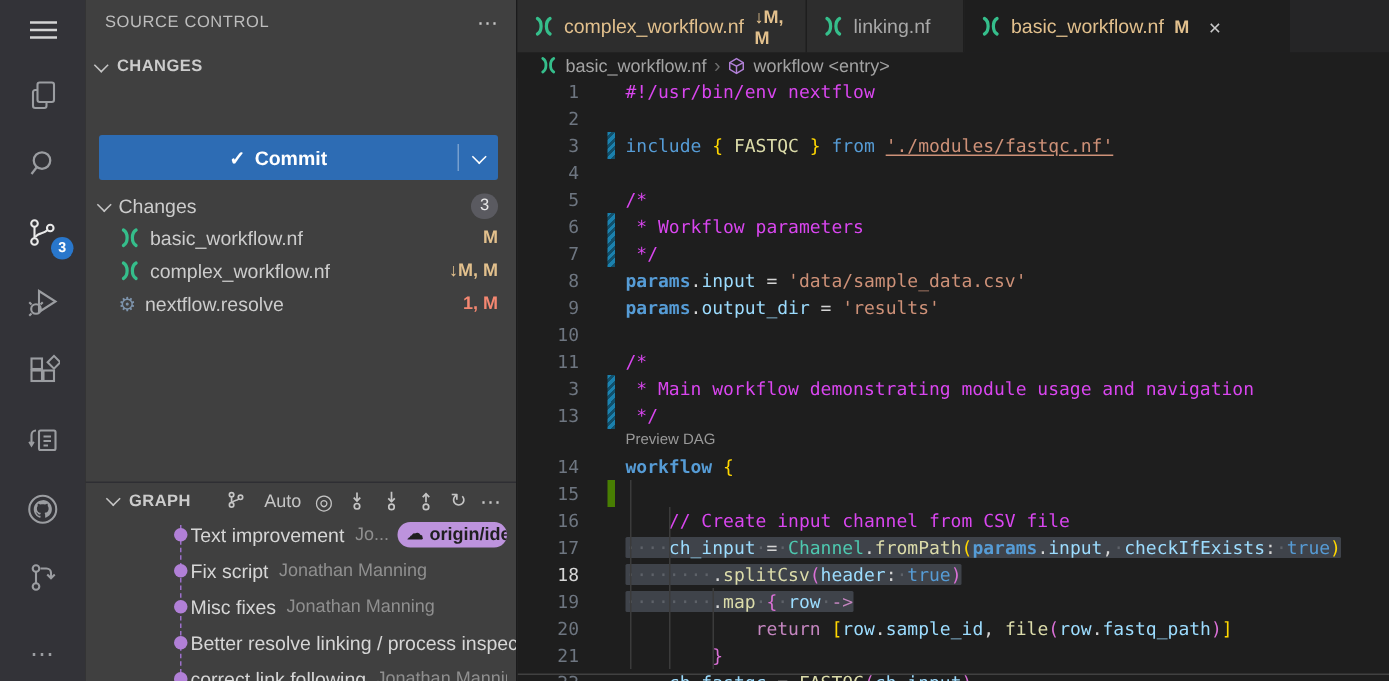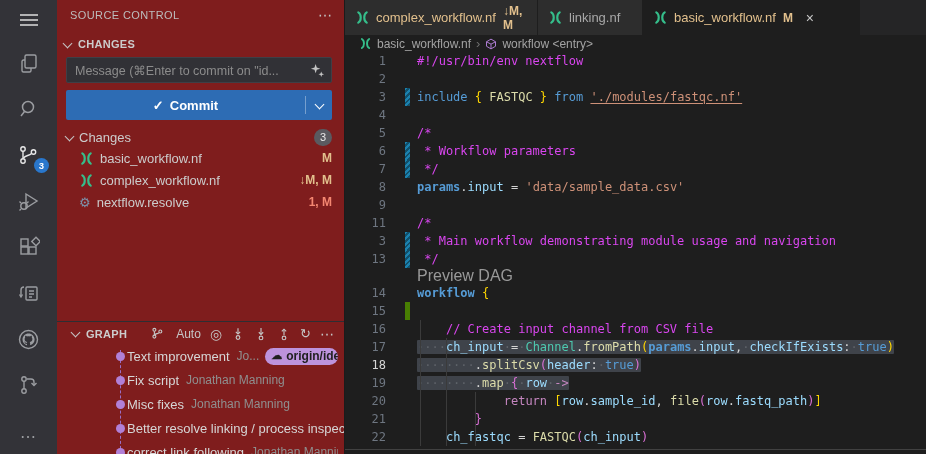--- a/index.html
+++ b/index.html
@@ -11,21 +11,21 @@
   .activitybar{position:absolute;left:0;top:0;width:57px;height:454px;background:#333338;
                display:flex;flex-direction:column;align-items:center;}
   .ab-item{position:relative;width:57px;height:46px;display:flex;align-items:center;justify-content:center;color:#9b9da1;}
   .ab-item.first{height:40px}
   .ab-item.active{color:#e9e9e9}
   .ab-badge{position:absolute;right:8px;bottom:5px;min-width:15px;height:15px;border-radius:8px;background:#2977cc;
             color:#fff;font-size:9.5px;font-weight:700;display:flex;align-items:center;justify-content:center;}
   .ab-more{margin-top:auto;margin-bottom:8px;color:#9b9da1;font-size:16px;letter-spacing:1px}
 
   
-  .sidebar{position:absolute;left:57px;top:0;width:288px;height:454px;background:#7f1d1d;border-right:1px solid #1b1b1c;box-sizing:border-box;}
+  .sidebar{position:absolute;left:57px;top:0;width:288px;height:454px;background:#404040;border-right:1px solid #1b1b1c;box-sizing:border-box;}
   .pane-title{height:30px;display:flex;align-items:center;padding:0 12px 0 13px;}
   .pane-title .t{font-size:11px;color:#bdbdbd;letter-spacing:.4px;flex:1;}
   .dots{color:#c5c5c5;font-size:14px;line-height:1;}
   .sec-head{height:22px;display:flex;align-items:center;padding-left:4px;}
   .chev{width:6px;height:6px;border-right:1.3px solid #c5c5c5;border-bottom:1.3px solid #c5c5c5;
         transform:rotate(45deg);margin:0 7px 2px 3px;flex:none;}
   .sec-label{font-size:11px;font-weight:700;color:#cccccc;letter-spacing:.3px;}
   .commit-input{position:absolute;left:9px;right:12px;top:57px;height:26px;background:#313136;border:1px solid #3f3f46;
                 border-radius:2px;display:flex;align-items:center;padding:0 6px 0 8px;box-sizing:border-box;}
   .commit-input .ph{flex:1;font-size:12.5px;color:#8c8c8c;white-space:nowrap;overflow:hidden;}
@@ -84,21 +84,21 @@
           font-family:"DejaVu Sans Mono",monospace;font-size:12px;}
   .row{height:18px;line-height:18px;display:flex;white-space:pre;}
   .gutter{position:relative;width:69px;flex:none;}
   .ln{position:absolute;right:28px;color:#6e7681;font-size:12px;}
   .ln.active{color:#d7d7d7;}
   .deco{position:absolute;left:60px;top:0;bottom:0;width:5px;}
   .deco.mod{background:repeating-linear-gradient(135deg,#1b81ae 0 2px,#11506b 2px 4px);}
   .deco.add{background:#487e02;}
   .content{padding-left:3px;white-space:pre;}
   .codelens-row{height:16px;line-height:16px;padding-left:72px;}
-  .codelens{font-family:"Liberation Sans",sans-serif;font-size:16px;color:#999999;}
+  .codelens{font-family:"Liberation Sans",sans-serif;font-size:10px;color:#999999;}
   .sel{background:#3f434a;border-radius:1px;}
   .tk-c{color:#d946ef}.tk-k{color:#569cd6}.tk-kb{color:#569cd6;font-weight:700}
   .tk-v{color:#9cdcfe}.tk-t{color:#4ec9b0}.tk-f{color:#dcdcaa}
   .tk-s{color:#ce9178}.tk-su{color:#ce9178;text-decoration:underline;text-underline-offset:2px;}
   .tk-p{color:#d4d4d4}.tk-b1{color:#ffd700}.tk-b2{color:#da70d6}.tk-m{color:#c586c0}
   .tk-w{color:#5e6269}
   .guide{position:absolute;width:1px;background:#3b3b3b;}
   .bottom-line{position:absolute;left:0;right:0;top:397px;height:1px;background:#414141;}
 </style>
 </head>
@@ -201,29 +201,20 @@
     <div class="pane-title">
       <span class="t">SOURCE CONTROL</span>
       <span class="dots">⋯</span>
     </div>
 
     <div class="sec-head" style="position:absolute;top:33px;left:0;right:0;">
       <span class="chev"></span>
       <span class="sec-label">CHANGES</span>
     </div>
 
-    <div class="commit-input">
-      <span class="ph">Message (⌘Enter to commit on "id...</span>
-      <span>
-        <svg width="15" height="15" viewBox="0 0 16 16" fill="#c5c5c5">
-            <path d="M6 1l1.2 3.8L11 6 7.2 7.2 6 11 4.8 7.2 1 6l3.8-1.2z"></path>
-            <path d="M12 9l.8 2.2L15 12l-2.2.8L12 15l-.8-2.2L9 12l2.2-.8z"></path>
-          </svg>
-      </span>
-    </div>
 
     <button class="commit-btn">
       <span class="main">
         <span>✓</span>
         <span>Commit</span>
       </span>
       <span class="sep"></span>
       <span class="dd">
           <span class="chev"></span>
         </span>
@@ -390,21 +381,22 @@
     <div class="editor">
       <div>
           <div class="row"><div class="gutter"><span class="ln">1</span></div><div class="content"><span class="tk-c">#!/usr/bin/env nextflow</span></div></div>
           <div class="row"><div class="gutter"><span class="ln">2</span></div><div class="content"></div></div>
           <div class="row"><div class="gutter"><span class="deco mod"></span><span class="ln">3</span></div><div class="content"><span class="tk-k">include </span><span class="tk-b1">{</span><span class="tk-p"> </span><span class="tk-f">FASTQC</span><span class="tk-p"> </span><span class="tk-b1">}</span><span class="tk-p"> </span><span class="tk-k">from </span><span class="tk-su">'./modules/fastqc.nf'</span></div></div>
           <div class="row"><div class="gutter"><span class="ln">4</span></div><div class="content"></div></div>
           <div class="row"><div class="gutter"><span class="ln">5</span></div><div class="content"><span class="tk-c">/*</span></div></div>
           <div class="row"><div class="gutter"><span class="deco mod"></span><span class="ln">6</span></div><div class="content"><span class="tk-c"> * Workflow parameters</span></div></div>
           <div class="row"><div class="gutter"><span class="deco mod"></span><span class="ln">7</span></div><div class="content"><span class="tk-c"> */</span></div></div>
           <div class="row"><div class="gutter"><span class="ln">8</span></div><div class="content"><span class="tk-kb">params</span><span class="tk-p">.</span><span class="tk-v">input</span><span class="tk-p"> = </span><span class="tk-s">'data/sample_data.csv'</span></div></div>
-          <div class="row"><div class="gutter"><span class="ln">9</span></div></div>
+          <div class="row"><div class="gutter"><span class="ln">9</span></div><div class="content"><span class="tk-kb">params</span><span class="tk-p">.</span><span class="tk-v">output_dir</span><span class="tk-p"> = </span><span class="tk-s">'results'</span></div></div>
+          <div class="row"><div class="gutter"><span class="ln">10</span></div><div class="content"></div></div>
           <div class="row"><div class="gutter"><span class="ln">11</span></div><div class="content"><span class="tk-c">/*</span></div></div>
           <div class="row"><div class="gutter"><span class="deco mod"></span><span class="ln">3</span></div><div class="content"><span class="tk-c"> * Main workflow demonstrating module usage and navigation</span></div></div>
           <div class="row"><div class="gutter"><span class="deco mod"></span><span class="ln">13</span></div><div class="content"><span class="tk-c"> */</span></div></div>
           <div class="row codelens-row"><span class="codelens">Preview DAG</span></div>
           <div class="row"><div class="gutter"><span class="ln">14</span></div><div class="content"><span class="tk-kb">workflow </span><span class="tk-b1">{</span></div></div>
           <div class="row"><div class="gutter"><span class="deco add"></span><span class="ln">15</span></div><div class="content"></div></div>
           <div class="row"><div class="gutter"><span class="ln">16</span></div><div class="content"><span class="tk-p">    </span><span class="tk-c">// Create input channel from CSV file</span></div></div>
           <div class="row"><div class="gutter"><span class="ln">17</span></div><div class="content"><span class="sel"><span class="tk-w">····</span><span class="tk-v">ch_input</span><span class="tk-w">·</span><span class="tk-p">=</span><span class="tk-w">·</span><span class="tk-t">Channel</span><span class="tk-p">.</span><span class="tk-f">fromPath</span><span class="tk-b1">(</span><span class="tk-kb">params</span><span class="tk-p">.</span><span class="tk-v">input</span><span class="tk-p">,</span><span class="tk-w">·</span><span class="tk-v">checkIfExists</span><span class="tk-p">:</span><span class="tk-w">·</span><span class="tk-k">true</span><span class="tk-b1">)</span></span></div></div>
           <div class="row"><div class="gutter"><span class="ln active">18</span></div><div class="content"><span class="sel"><span class="tk-w">········</span><span class="tk-p">.</span><span class="tk-f">splitCsv</span><span class="tk-b2">(</span><span class="tk-v">header</span><span class="tk-p">:</span><span class="tk-w">·</span><span class="tk-k">true</span><span class="tk-b2">)</span></span></div></div>
           <div class="row"><div class="gutter"><span class="ln">19</span></div><div class="content"><span class="sel"><span class="tk-w">········</span><span class="tk-p">.</span><span class="tk-f">map</span><span class="tk-w">·</span><span class="tk-b2">{</span><span class="tk-w">·</span><span class="tk-v">row</span><span class="tk-w">·</span><span class="tk-m">-&gt;</span></span></div></div>

